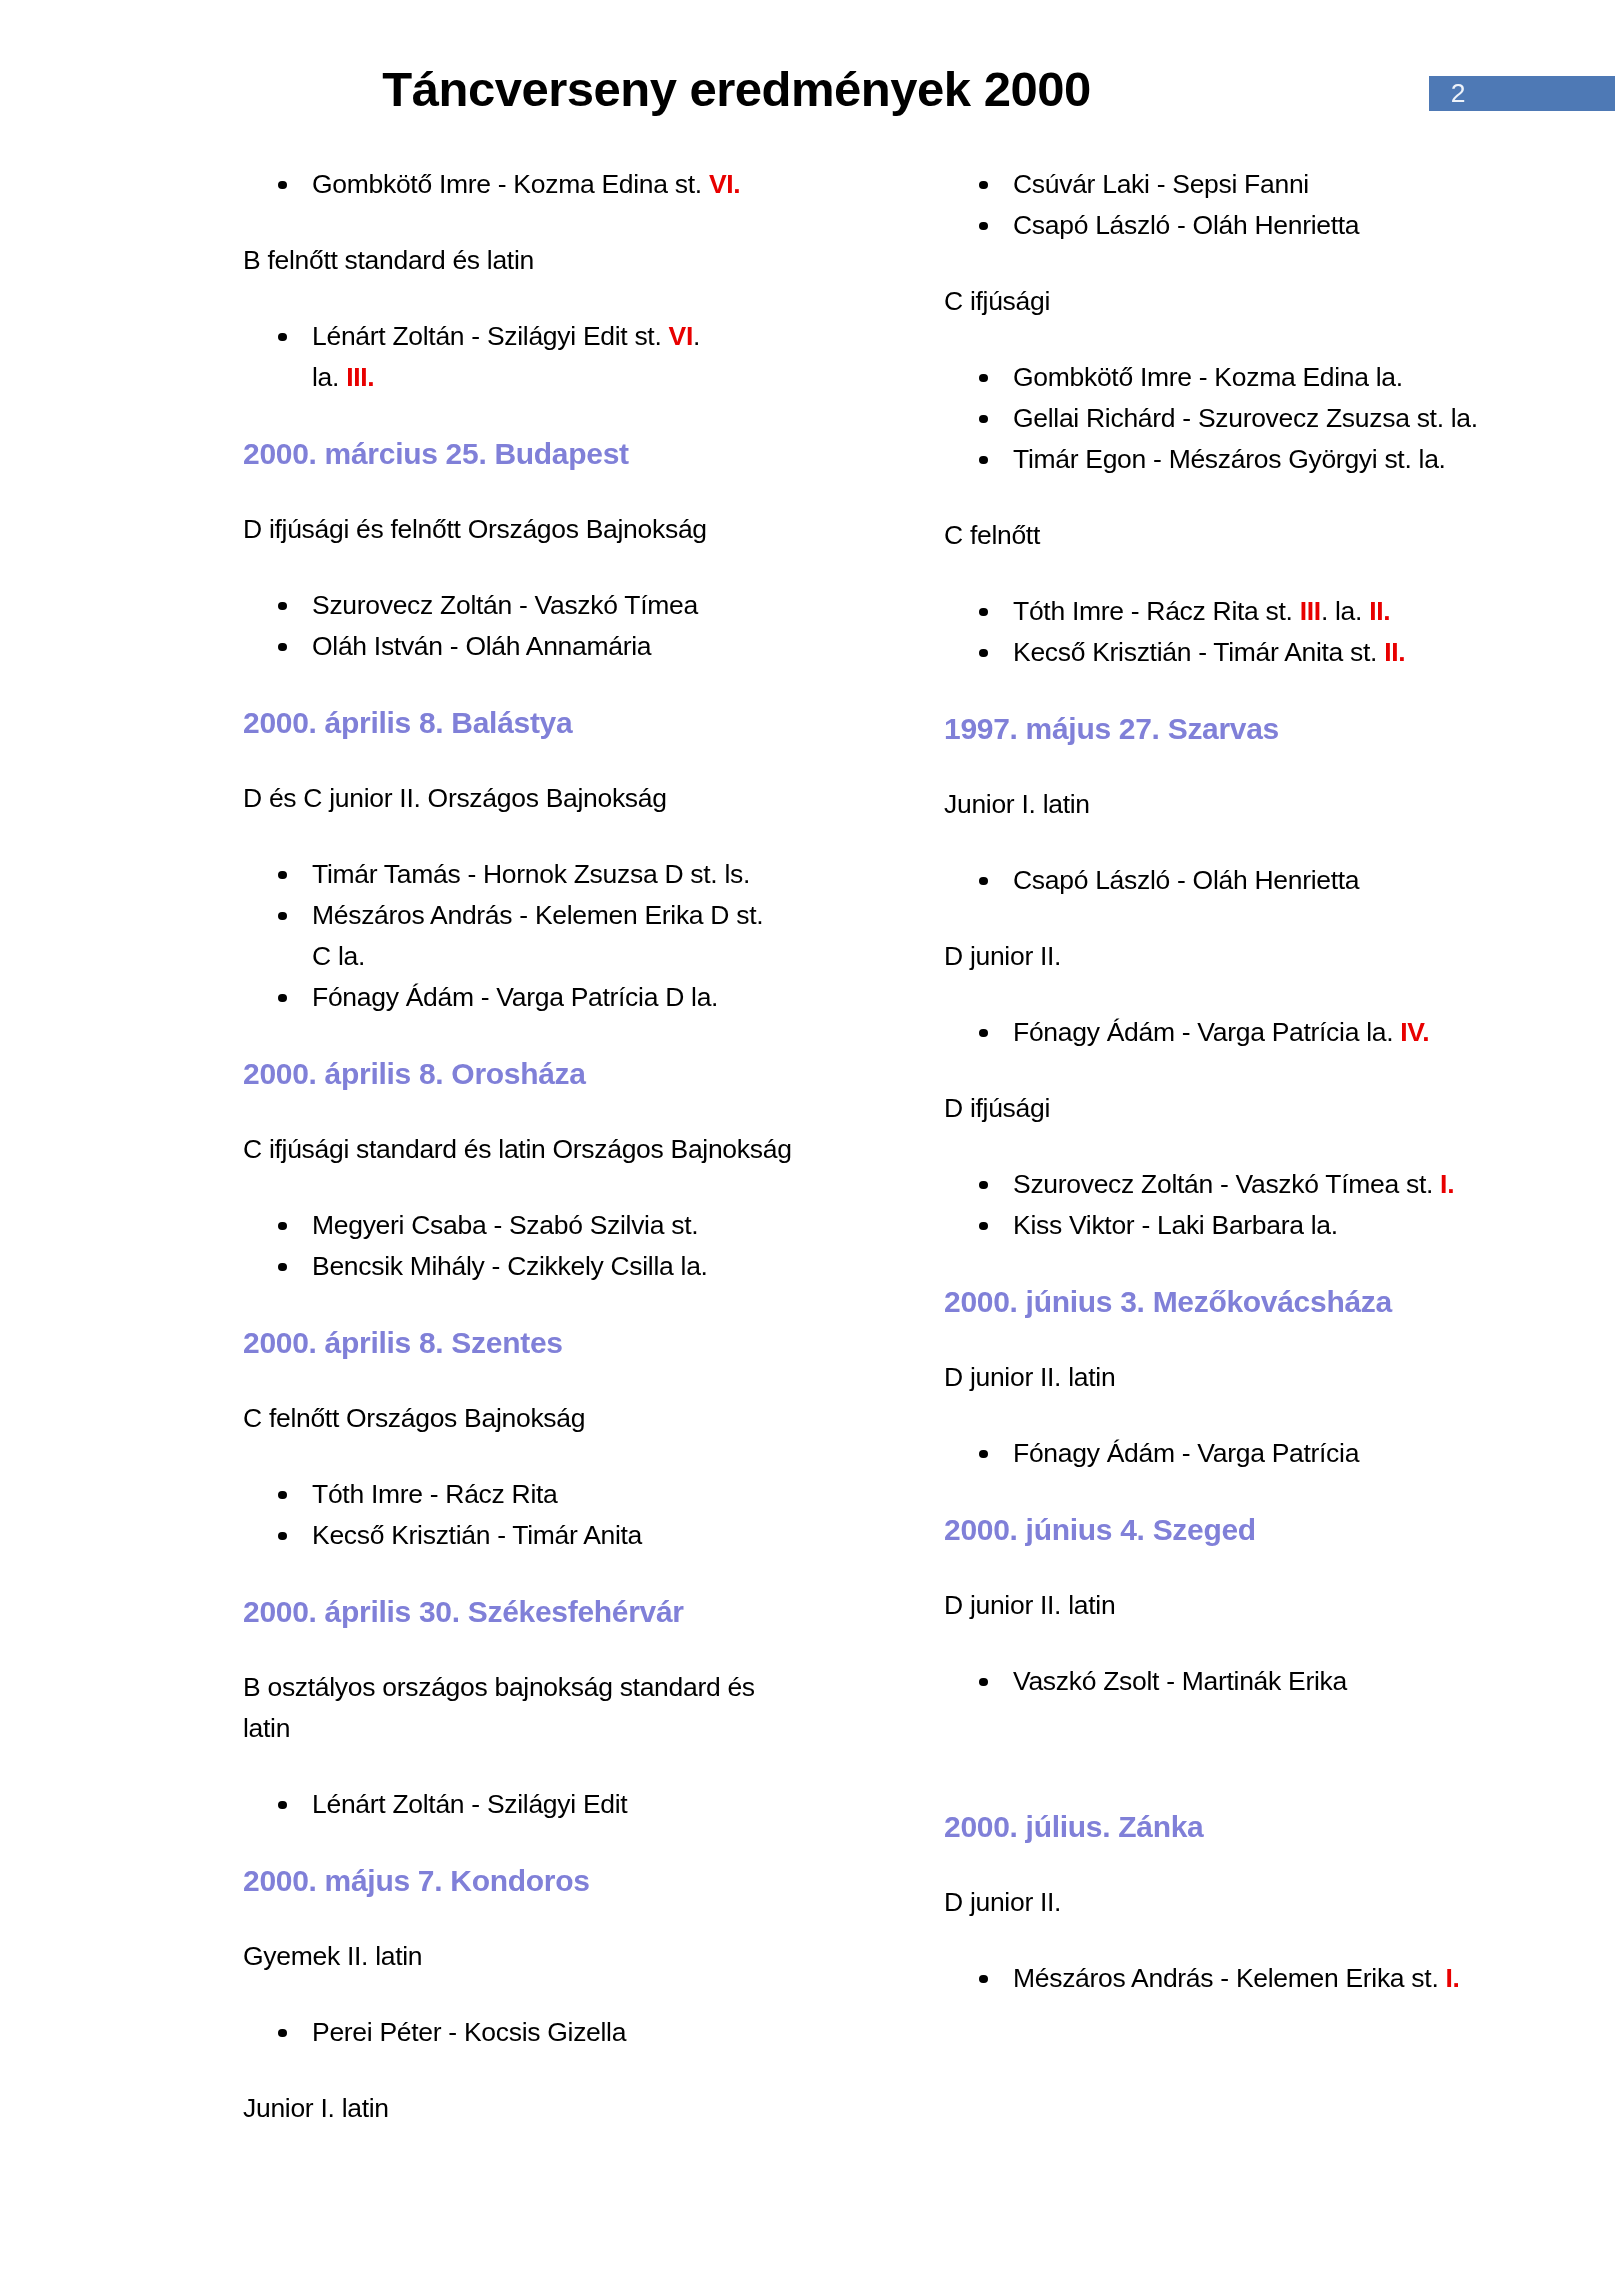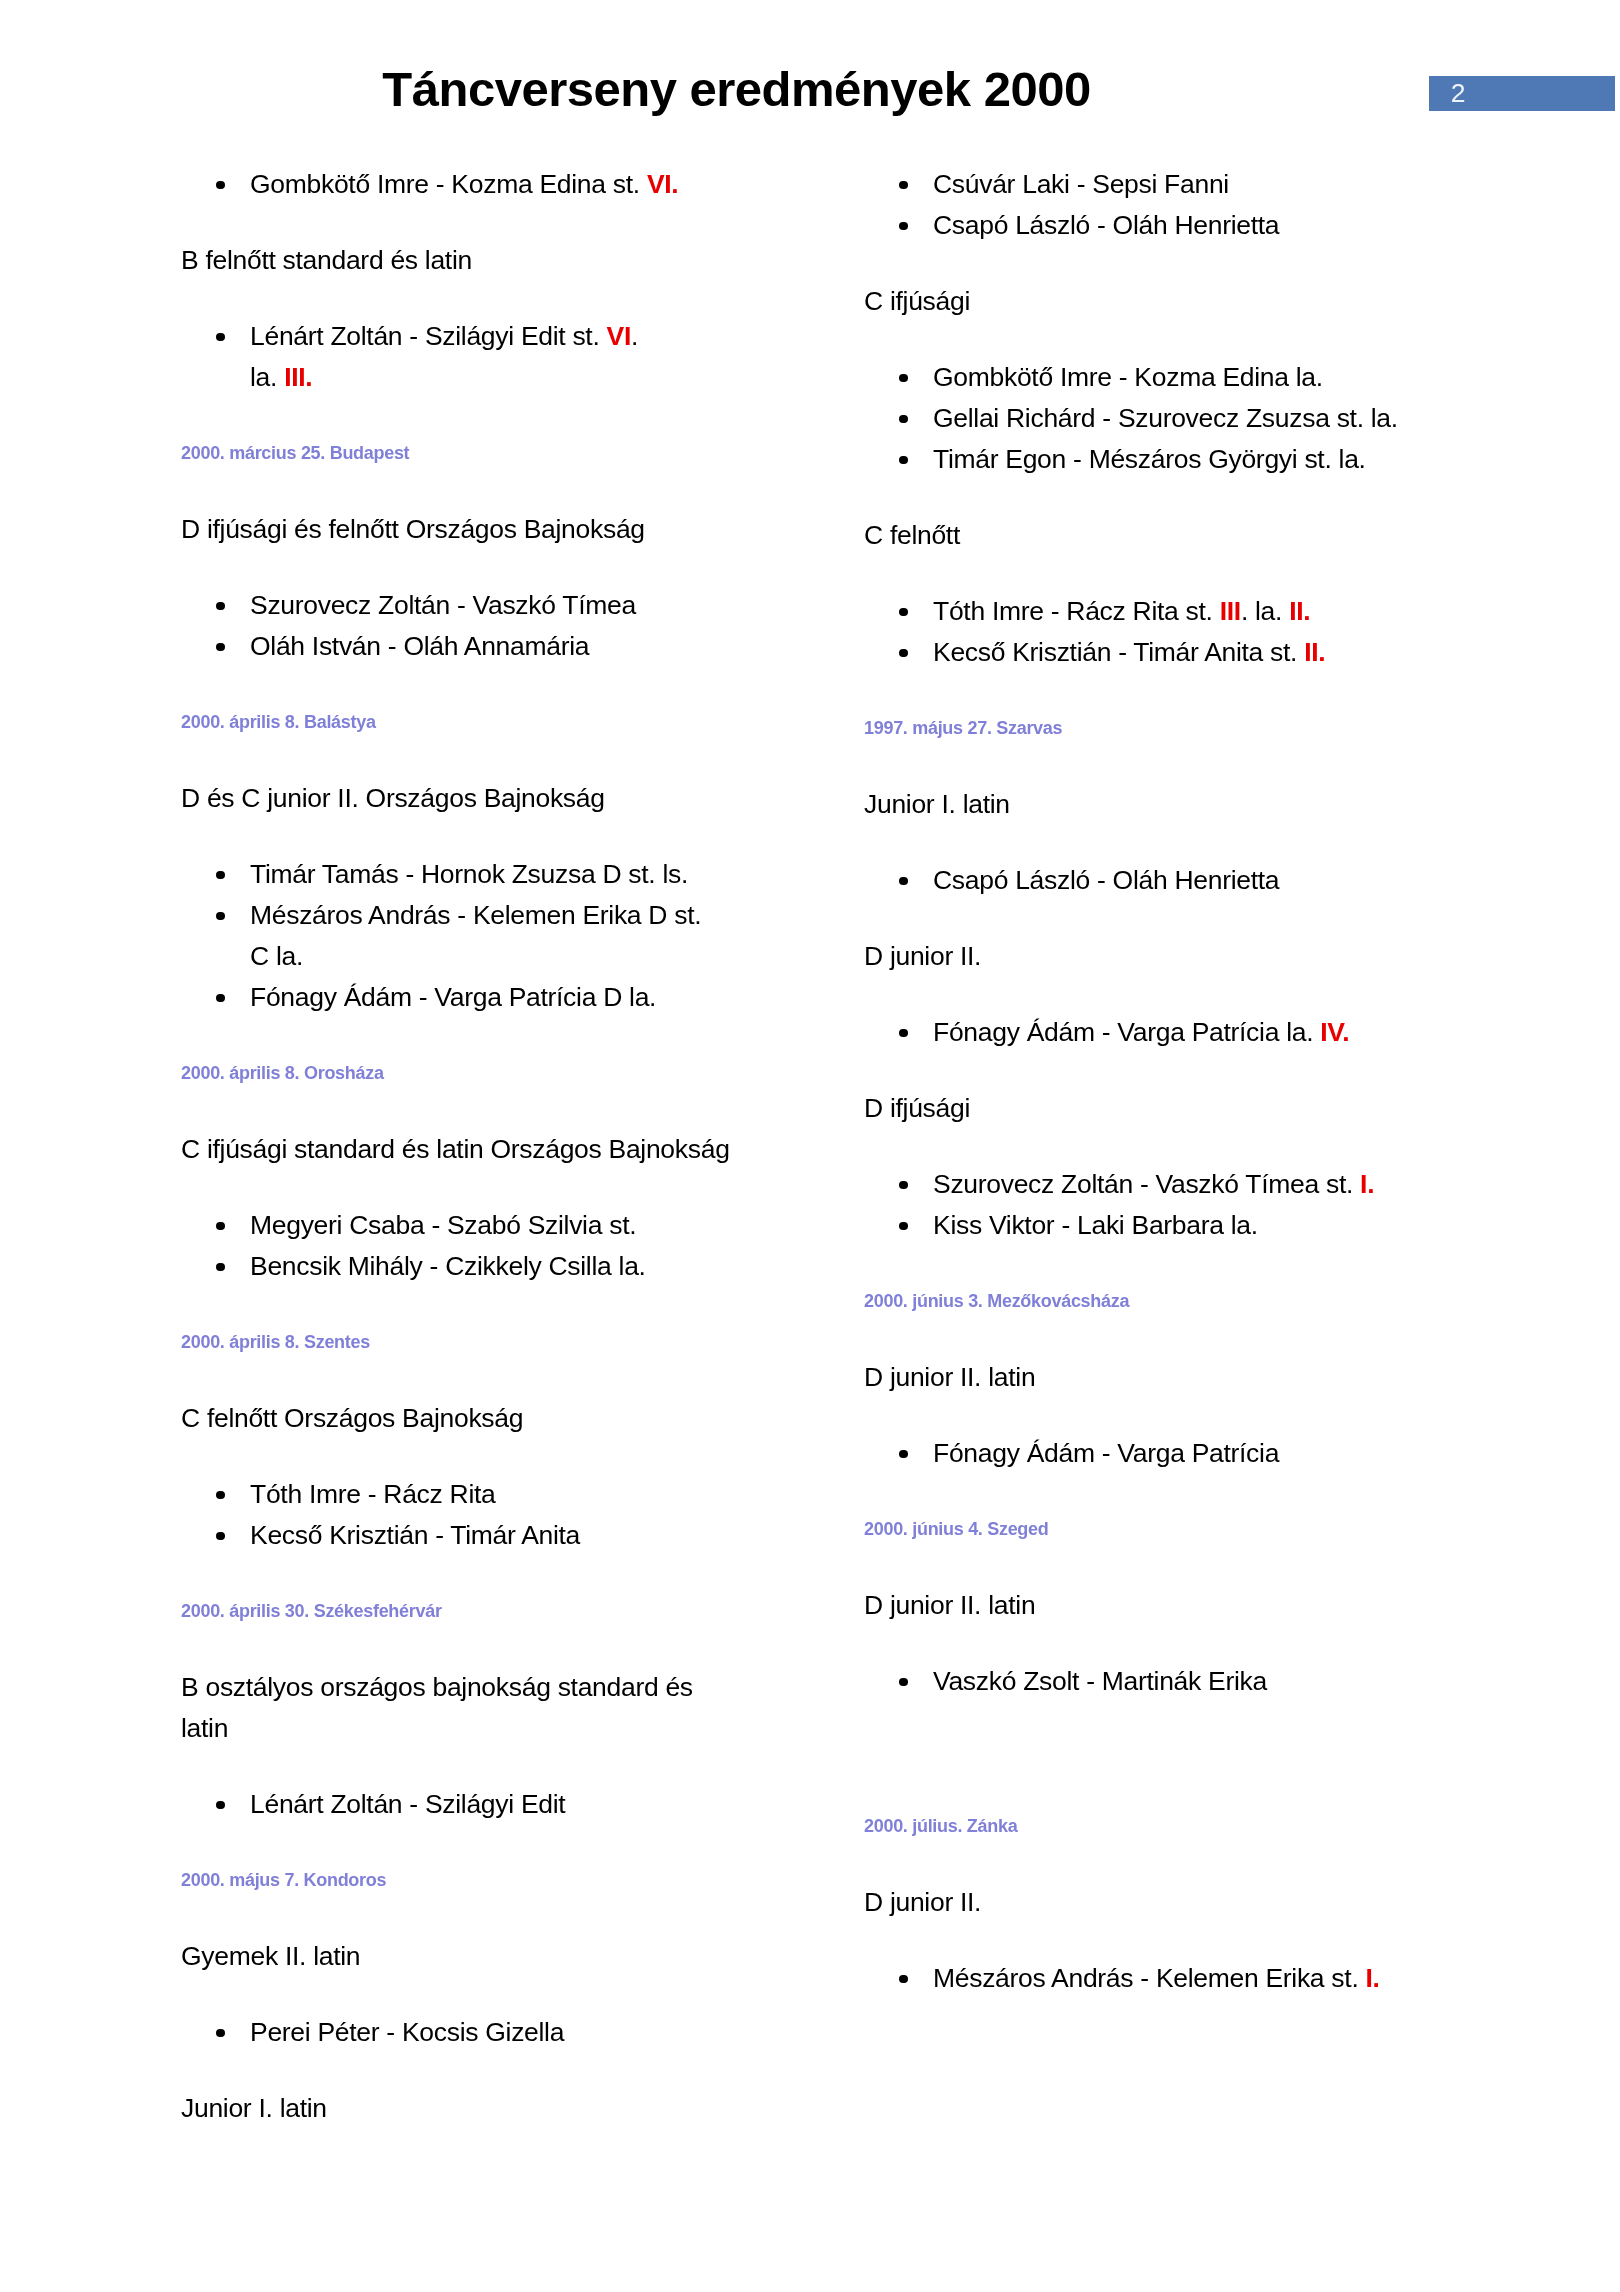--- a/index.html
+++ b/index.html
@@ -32,31 +32,32 @@
   .title{
     margin:0;padding:61px 235px 0 88px;
     text-align:center;
     font-size:49px;font-weight:700;
     letter-spacing:-0.5px;
     color:#000;
   }
   .cols{
     display:flex;
     padding:0 59px 0 181px;
-    gap:66px;
+    gap:84px;
     margin-top:47px;
+    justify-content:flex-end;
   }
   .col{width:617px;flex:0 0 617px;}
   .label, .heading, .bullets li{
     font-size:26.5px;line-height:41px;letter-spacing:-0.3px;
   }
   .label{margin:0 0 35px 0;}
   .heading{
     margin:0 0 35px 0;
-    font-weight:700;font-size:18px;
+    font-weight:700;font-size:30px;
     color:var(--heading-color);
   }
   .bullets{
     list-style:none;
     margin:0 0 35px 0;padding:0;
   }
   .bullets li{
     position:relative;
     padding-left:69px;
   }

